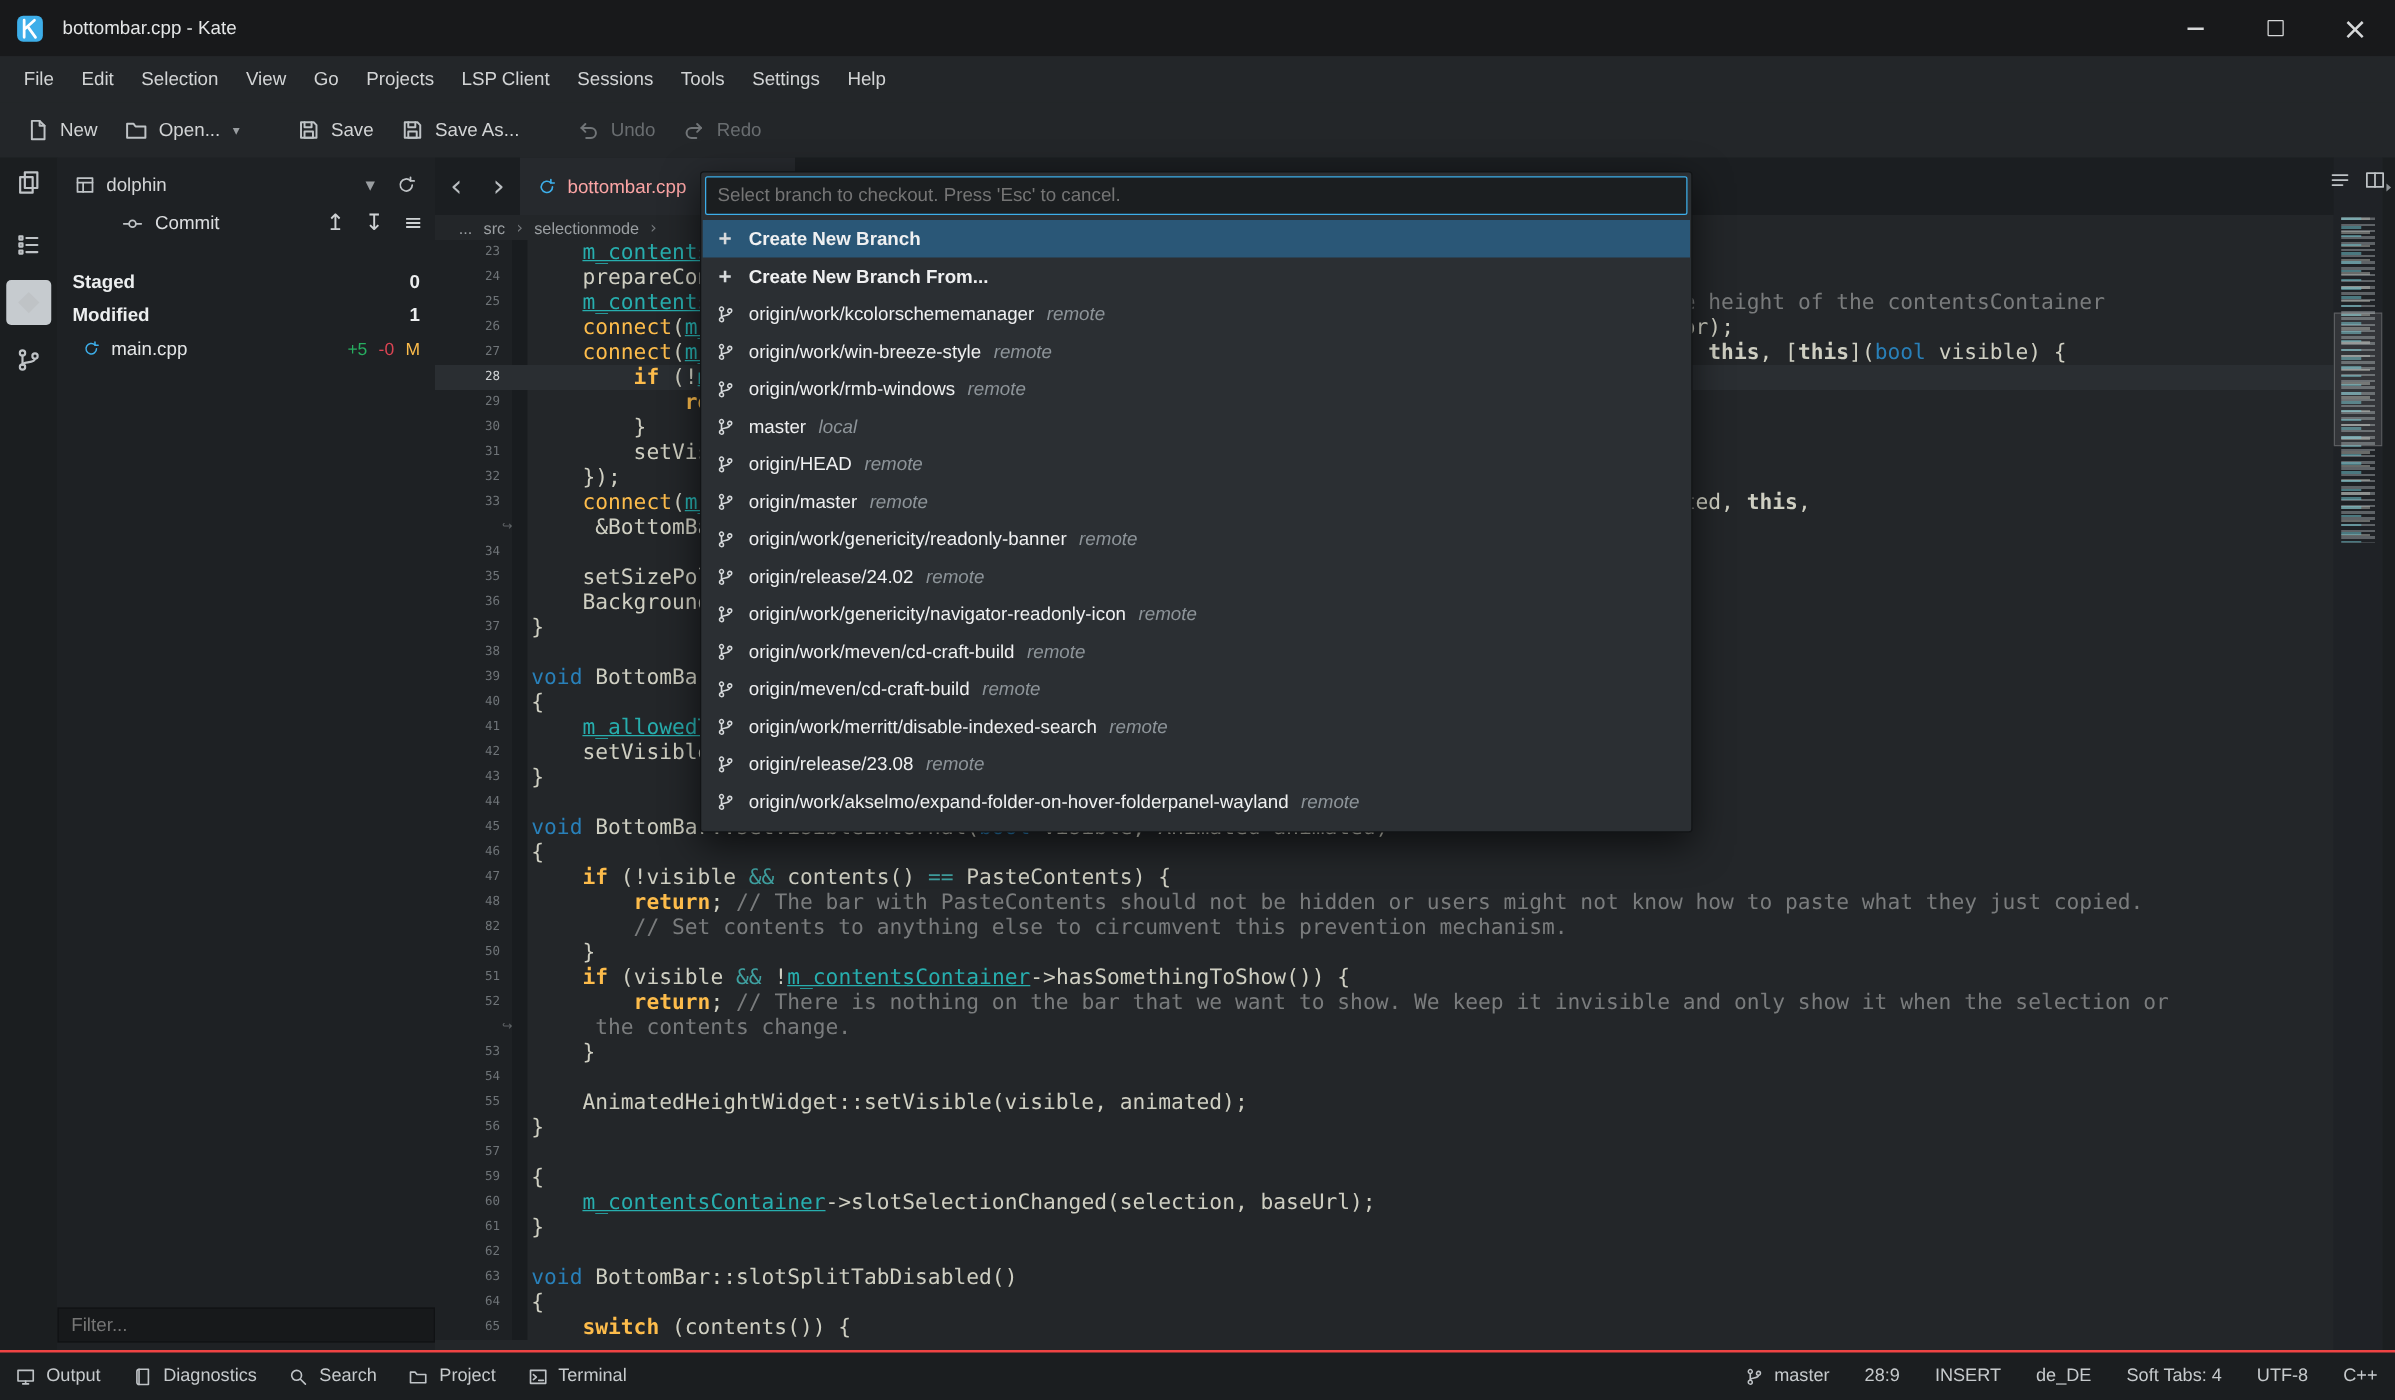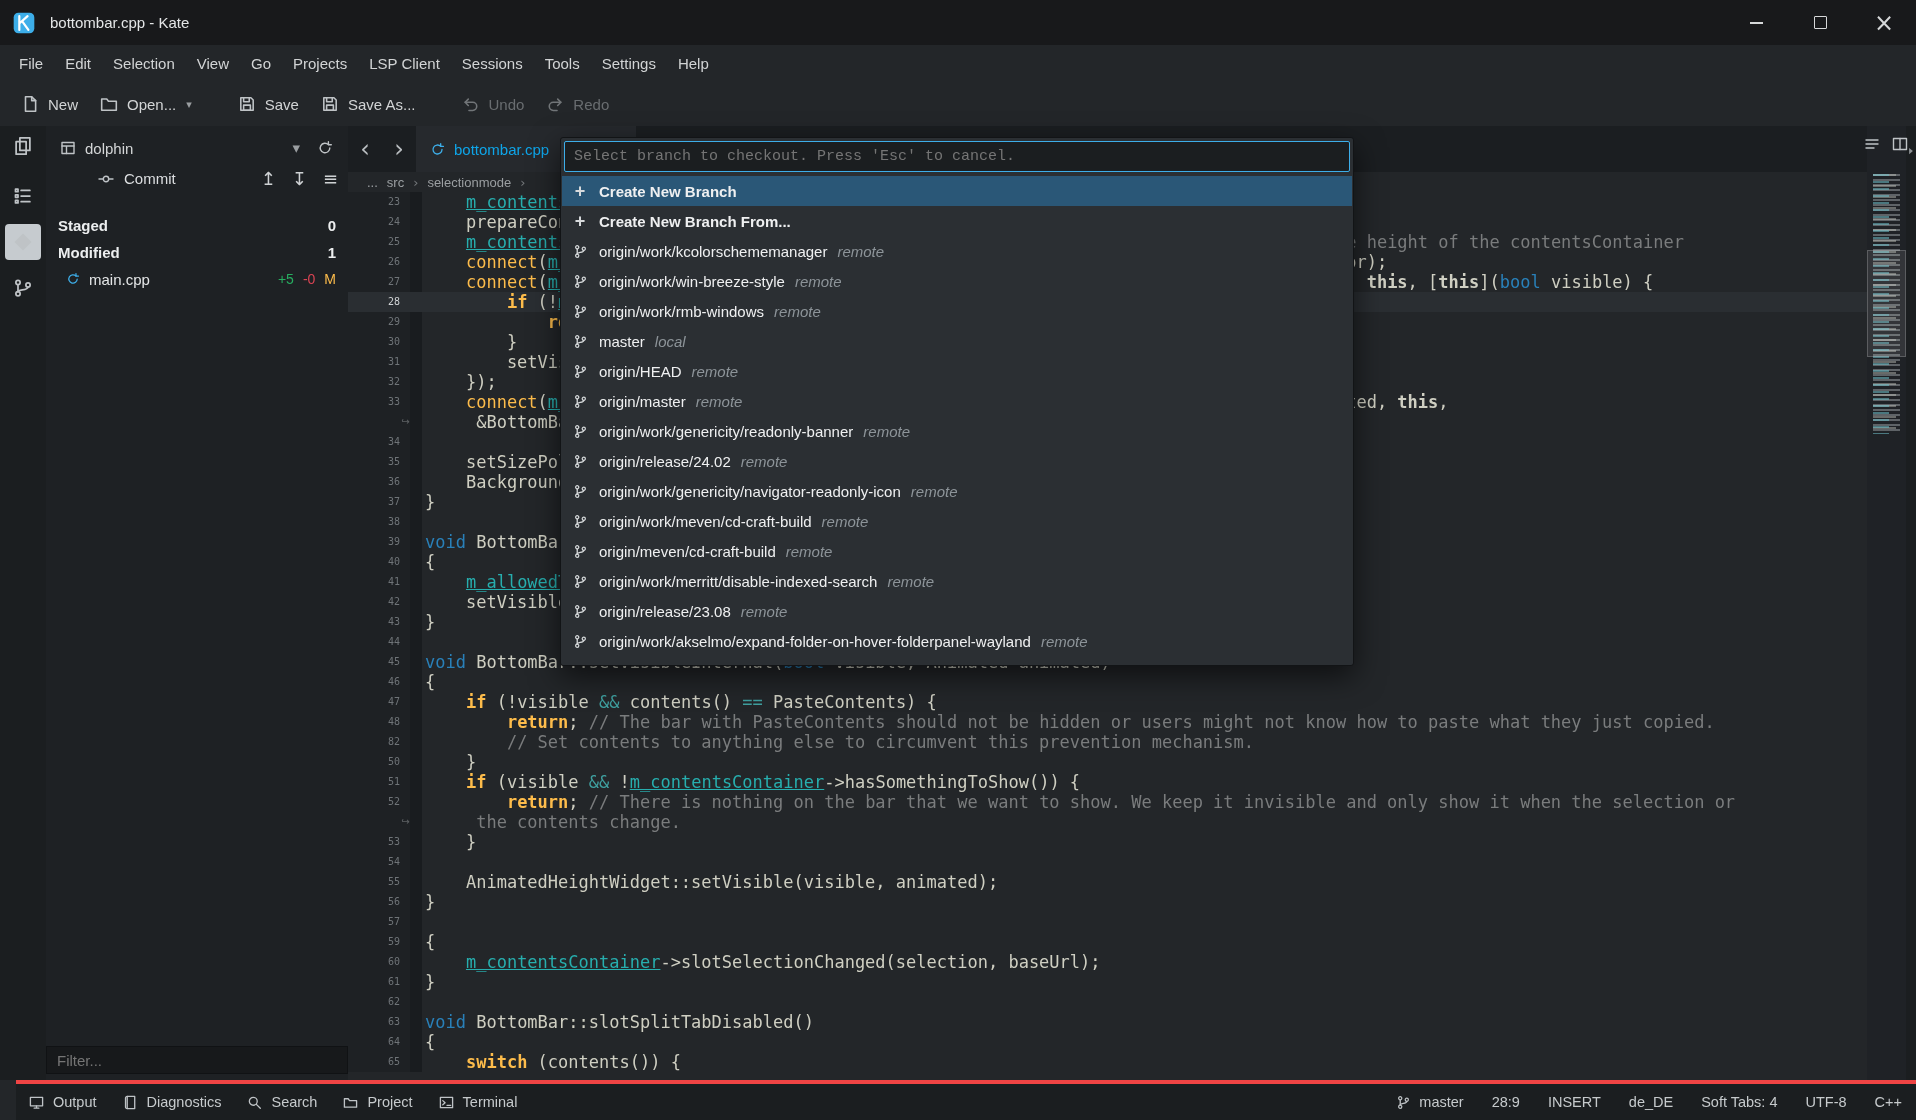--- a/index.html
+++ b/index.html
@@ -47,21 +47,21 @@
   .file-row{height:26px;display:flex;align-items:center;padding:0 12px 0 20px;font-size:15px}
   .file-row .fname{margin-left:9px;color:#e4e6e7}
   .file-row .fstats{margin-left:auto;display:flex;gap:9px;font-size:14px}
   .fadd{color:#27ae60}.frem{color:#da4453}.fstat{color:#fdbc4b}
   .filter{position:absolute;left:0;right:0;bottom:6px;height:28px;background:#17191b;border:1px solid #101214;color:#7d8284;font-size:15px;padding:0 10px;box-sizing:border-box;font-family:"Liberation Sans",sans-serif;outline:none}
 
   
   .editorwrap{position:absolute;left:348px;top:126px;right:49px;bottom:40px;background:#232629}
   .tabstrip{position:absolute;top:0;left:0;right:0;height:46px;background:#1b1e21;display:flex;align-items:center}
   .navbtn{width:34px;height:100%;display:flex;align-items:center;justify-content:center;color:#b9bdc0;font-size:24px;font-family:"DejaVu Sans",sans-serif}
-  .tab{height:100%;width:220px;display:flex;align-items:center;gap:9px;padding:0 14px;background:#26292d;color:#0ea5e9;font-size:15px;box-sizing:border-box}
+  .tab{height:100%;width:220px;display:flex;align-items:center;gap:9px;padding:0 14px;background:#26292d;color:#fca5a5;font-size:15px;box-sizing:border-box}
   .top-right-tools{position:absolute;top:136px;right:8px;display:flex;gap:12px;color:#b4b8bb;z-index:10}
   .breadcrumb{position:absolute;top:46px;left:0;right:0;height:20px;display:flex;align-items:center;font-size:13px;color:#9b9fa2;gap:9px;padding-left:19px}
   .breadcrumb .sep{color:#75797c;font-family:"DejaVu Sans",sans-serif}
   .codearea{position:absolute;top:66px;left:0;right:0;bottom:0;overflow:hidden}
   .crow{display:flex;height:20px;line-height:20px;font-family:"DejaVu Sans Mono",monospace;font-size:17px;white-space:pre}
   .gut{flex:0 0 74px;width:74px;text-align:right;padding-right:22px;box-sizing:border-box;color:#6f7478;font-size:10px;background:linear-gradient(90deg,#1e2124 0,#1e2124 62px,#191c1f 62px,#191c1f 74px)}
   .gut.wrapg{font-family:"DejaVu Sans",sans-serif;color:#5d6164;padding-right:12px}
   .crow.cur{background:#2a2e32}
   .crow.cur .gut{background:#2a2e32;color:#d0d3d5}
   .codeln{position:relative;flex:1;padding-left:3px}
@@ -81,30 +81,30 @@
       repeating-linear-gradient(180deg, rgba(110,190,200,.55) 0 2px, transparent 2px 7px),
       repeating-linear-gradient(180deg, rgba(205,207,198,.42) 0 2px, transparent 2px 11px),
       repeating-linear-gradient(180deg, rgba(105,110,114,.85) 0 2px, transparent 2px 5px);
     background-size:16px 100%,23px 100%,27px 100%;
     background-repeat:no-repeat}
   .mm-viewport{position:absolute;left:0;right:0;top:124px;height:107px;background:rgba(255,255,255,.09);border:1px solid rgba(255,255,255,.2);box-sizing:border-box}
   .rightedge{position:absolute;right:0;top:126px;width:10px;bottom:40px;background:#1b1e20}
 
   
   .dialog{position:absolute;left:560px;top:137px;width:794px;height:529px;background:#2b2f33;border:1px solid #121416;border-radius:3px;box-shadow:0 10px 30px rgba(0,0,0,.6);z-index:60;overflow:hidden;box-sizing:border-box}
-  .prompt{display:block;margin:3px;width:calc(100% - 6px);height:31px;border:1px solid #3daee9;border-radius:2px;background:#1b1e20;color:#0ea5e9;font-size:15px;padding:0 9px;box-sizing:border-box;font-family:Liberation Mono, monospace;outline:none}
+  .prompt{display:block;margin:3px;width:calc(100% - 6px);height:31px;border:1px solid #3daee9;border-radius:2px;background:#1b1e20;color:#0ea5e9;font-size:15px;padding:0 9px;box-sizing:border-box;font-family:Liberation Sans, sans-serif;outline:none}
   .dlist{position:absolute;top:38px;left:1px;right:1px;bottom:1px;overflow:hidden}
   .drow{height:30px;display:flex;align-items:center;padding:0 9px;color:#eff0f1;font-size:15px;gap:10px}
   .drow.sel{background:#2a5777}
   .drow.action .dlabel{font-weight:bold}
   .dicon{width:18px;display:flex;align-items:center;justify-content:center;color:#d7dadc;font-weight:bold;font-size:18px}
   .dtag{font-style:italic;color:#8d9499}
 
   
-  .statusbar{position:absolute;left:16px;right:0;bottom:0;height:40px;background:#1b1e20;border-top:4px solid #ef4444;display:flex;align-items:center;font-size:14.5px;color:#c6cacc;box-sizing:border-box}
+  .statusbar{position:absolute;left:0;right:0;bottom:0;height:40px;background:#1b1e20;border-top:2px solid #ef4444;display:flex;align-items:center;font-size:14.5px;color:#c6cacc;box-sizing:border-box}
   .sb-item{display:flex;align-items:center;gap:9px;padding:0 13px;height:100%}
   .sb-right{margin-left:auto;display:flex;align-items:center}
   .sb-stat{padding:0 14px;display:flex;align-items:center;gap:8px}
 </style>
 </head>
 <body>
 
 <div class="window">
 
   <div class="titlebar">

